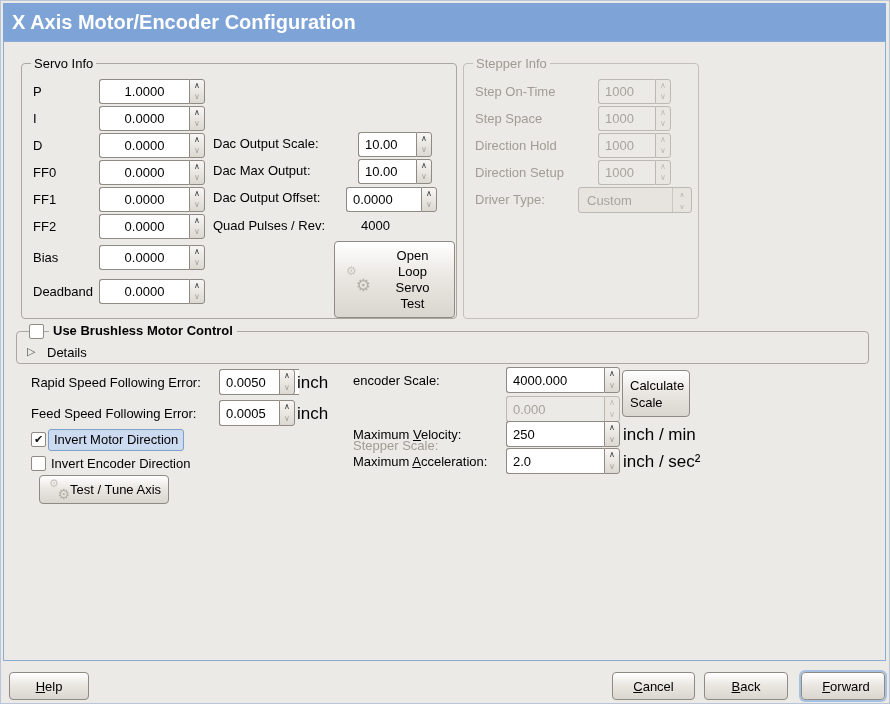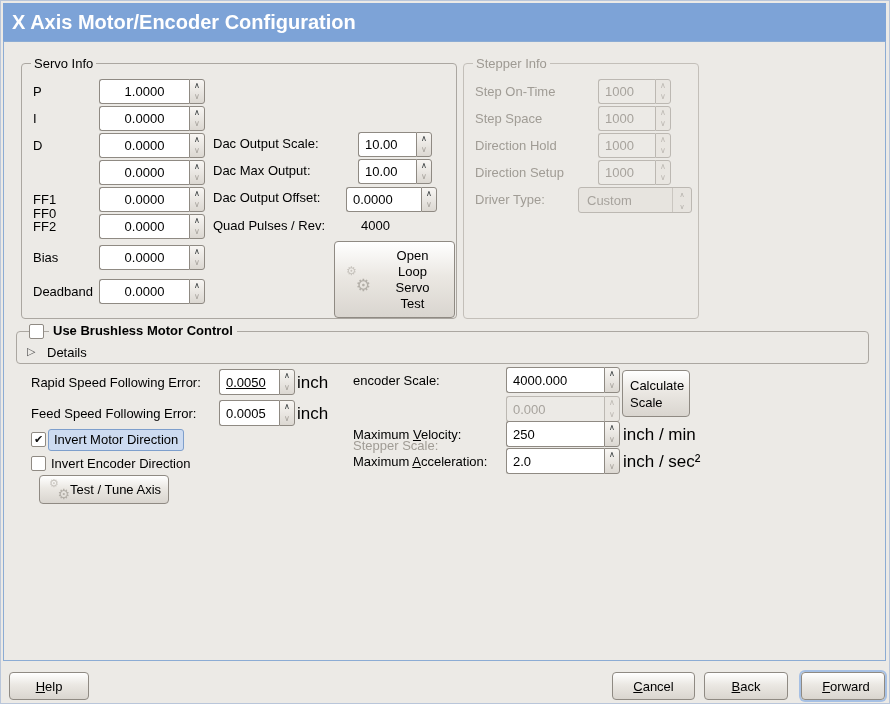--- a/index.html
+++ b/index.html
@@ -85,21 +85,21 @@
       <span class="dn">∨</span>
     </div>
 
   <span class="lbl" style="left:32px;top:136px;">D</span>
   <div class="entry ctr" style="left:98px;top:132px;width:90px;height:25px;">0.0000</div>
   <div class="spin" style="left:188px;top:132px;height:25px;">
       <span class="up">∧</span>
       <span class="dn">∨</span>
     </div>
 
-  <span class="lbl" style="left:32px;top:163px;margin-top:41px;">FF0</span>
+  <span class="lbl" style="left:32px;top:163px;">FF0</span>
   <div class="entry ctr" style="left:98px;top:159px;width:90px;height:25px;">0.0000</div>
   <div class="spin" style="left:188px;top:159px;height:25px;">
       <span class="up">∧</span>
       <span class="dn">∨</span>
     </div>
 
   <span class="lbl" style="left:32px;top:190px;">FF1</span>
   <div class="entry ctr" style="left:98px;top:186px;width:90px;height:25px;">0.0000</div>
   <div class="spin" style="left:188px;top:186px;height:25px;">
       <span class="up">∧</span>
@@ -202,21 +202,21 @@
       </span>
   </div>
 
   <div class="gtkframe" style="left:15px;top:330px;width:853px;height:33px;"></div>
   <div class="cb" style="left:28px;top:323px;"></div>
   <span class="lbl b" style="left:48px;top:322px;background:#eceae6;padding:0 4px;height:16px;line-height:16px;">Use Brushless Motor Control</span>
   <span class="expander" style="left:26px;top:344px;">▷</span>
   <span class="lbl" style="left:46px;top:343px;">Details</span>
 
   <span class="lbl" style="left:30px;top:373px;">Rapid Speed Following Error:</span>
-  <div class="entry" style="left:218px;top:368px;width:60px;height:26px;text-decoration:underline;">0.0050</div>
+  <div class="entry" style="left:218px;top:368px;width:80px;height:26px;">0.0050</div>
   <div class="spin" style="left:278px;top:368px;height:26px;">
       <span class="up">∧</span>
       <span class="dn">∨</span>
     </div>
   <span class="unit" style="left:296px;top:373px;">inch</span>
 
   <span class="lbl" style="left:30px;top:404px;">Feed Speed Following Error:</span>
   <div class="entry" style="left:218px;top:399px;width:60px;height:26px;">0.0005</div>
   <div class="spin" style="left:278px;top:399px;height:26px;">
       <span class="up">∧</span>

